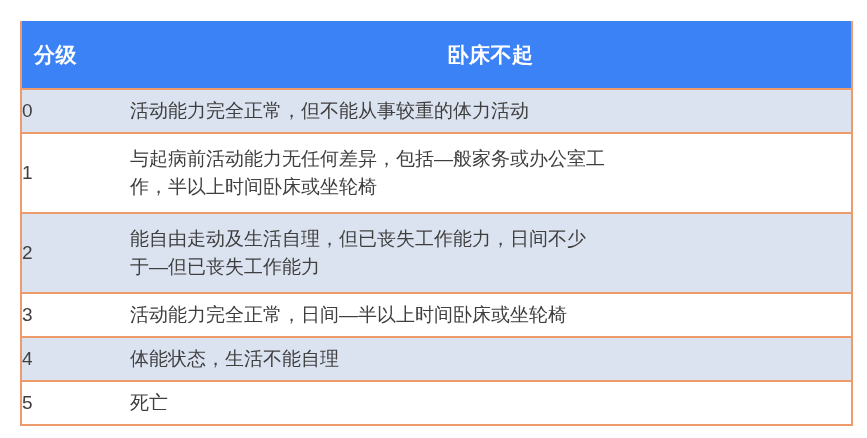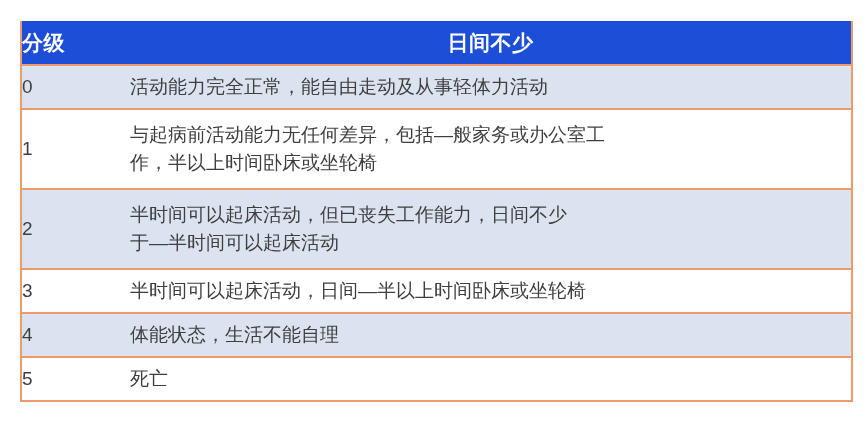--- a/index.html
+++ b/index.html
@@ -31,25 +31,25 @@
   }
   table.grade-table {
     width: 100%;
     border-collapse: collapse;
     table-layout: fixed;
   }
   table.grade-table col.col-grade { width: 108px; }
   table.grade-table col.col-status { width: auto; }
 
   thead tr.header-row th {
-    background: #1d4ed8;
+    background: #3b82f6;
     color: #ffffff;
     font-size: 21px;
     font-weight: bold;
-    padding: 0;
+    padding: 12px;
     height: 43px;
     vertical-align: middle;
     letter-spacing: 0.5px;
   }
   th.th-grade {
     text-align: left;
     padding-left: 18px;
   }
   th.th-status {
     text-align: center;
@@ -95,48 +95,48 @@
 <div id="page">
   <div class="table-wrap">
     <table class="grade-table">
       <colgroup>
         <col class="col-grade">
         <col class="col-status">
       </colgroup>
       <thead>
         <tr class="header-row">
           <th class="th-grade">分级</th>
-          <th class="th-status">日间不少</th>
+          <th class="th-status">卧床不起</th>
         </tr>
       </thead>
       <tbody>
         <tr class="data-row row-shaded h-single">
           <td class="cell-grade">0</td>
           <td class="cell-status">
-            <span class="status-line">活动能力完全正常，能自由走动及从事轻体力活动</span>
+            <span class="status-line">活动能力完全正常，但不能从事较重的体力活动</span>
           </td>
         </tr>
         <tr class="data-row row-plain h-double">
           <td class="cell-grade">1</td>
           <td class="cell-status">
             <span class="status-line">与起病前活动能力无任何差异，包括—般家务或办公室工</span>
             <span class="status-line">作，半以上时间卧床或坐轮椅</span>
           </td>
         </tr>
         <tr class="data-row row-shaded h-double">
           <td class="cell-grade">2</td>
           <td class="cell-status">
-            <span class="status-line">半时间可以起床活动，但已丧失工作能力，日间不少</span>
-            <span class="status-line">于—半时间可以起床活动</span>
+            <span class="status-line">能自由走动及生活自理，但已丧失工作能力，日间不少</span>
+            <span class="status-line">于—但已丧失工作能力</span>
           </td>
         </tr>
         <tr class="data-row row-plain h-single">
           <td class="cell-grade">3</td>
           <td class="cell-status">
-            <span class="status-line">半时间可以起床活动，日间—半以上时间卧床或坐轮椅</span>
+            <span class="status-line">活动能力完全正常，日间—半以上时间卧床或坐轮椅</span>
           </td>
         </tr>
         <tr class="data-row row-shaded h-single">
           <td class="cell-grade">4</td>
           <td class="cell-status">
             <span class="status-line">体能状态，生活不能自理</span>
           </td>
         </tr>
         <tr class="data-row row-plain h-single">
           <td class="cell-grade">5</td>

